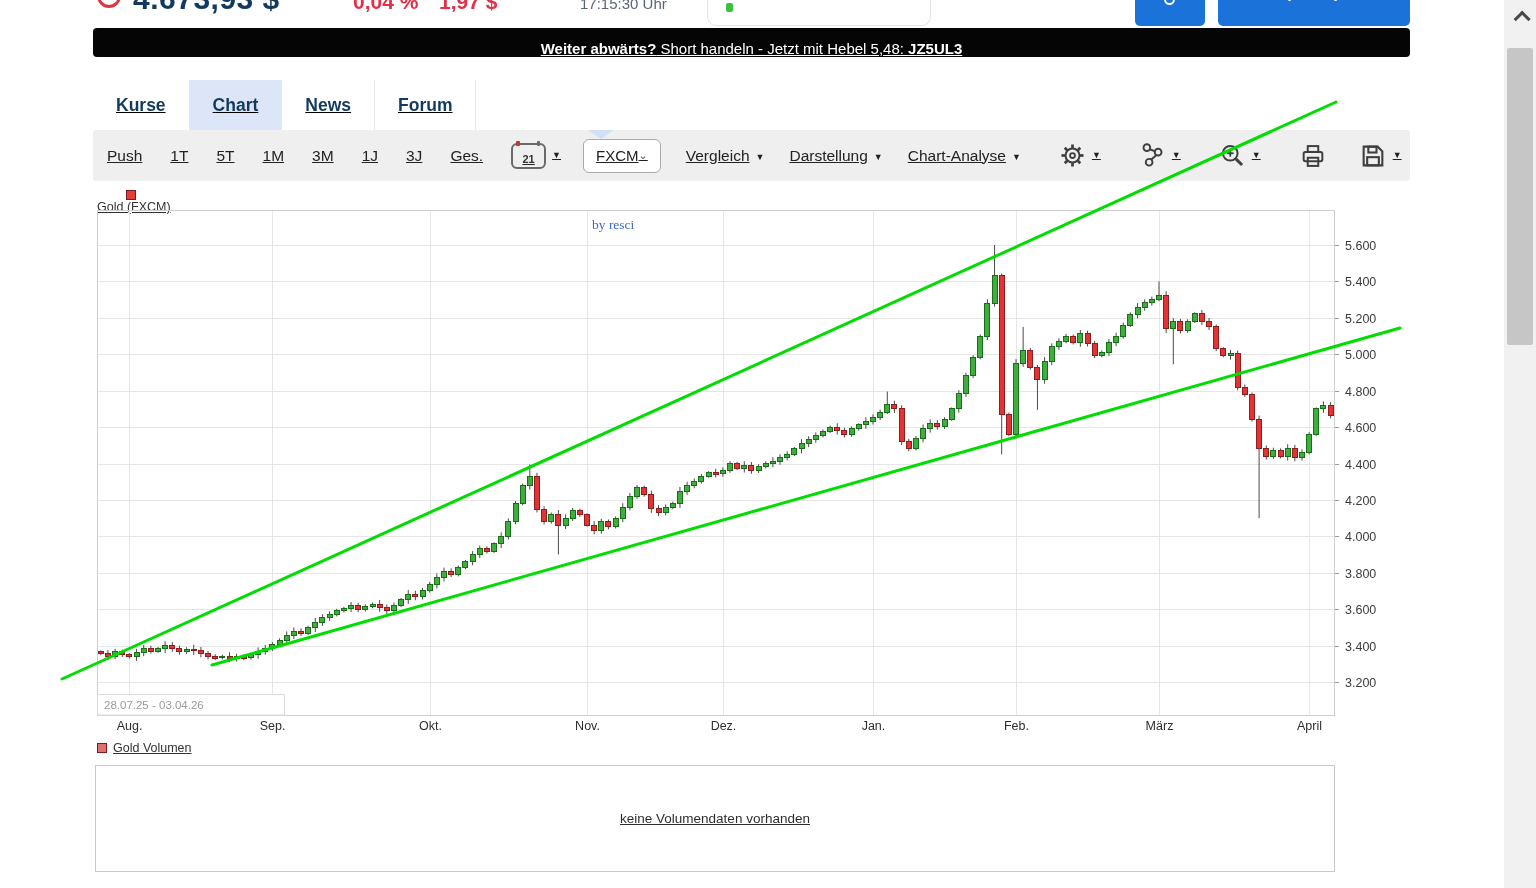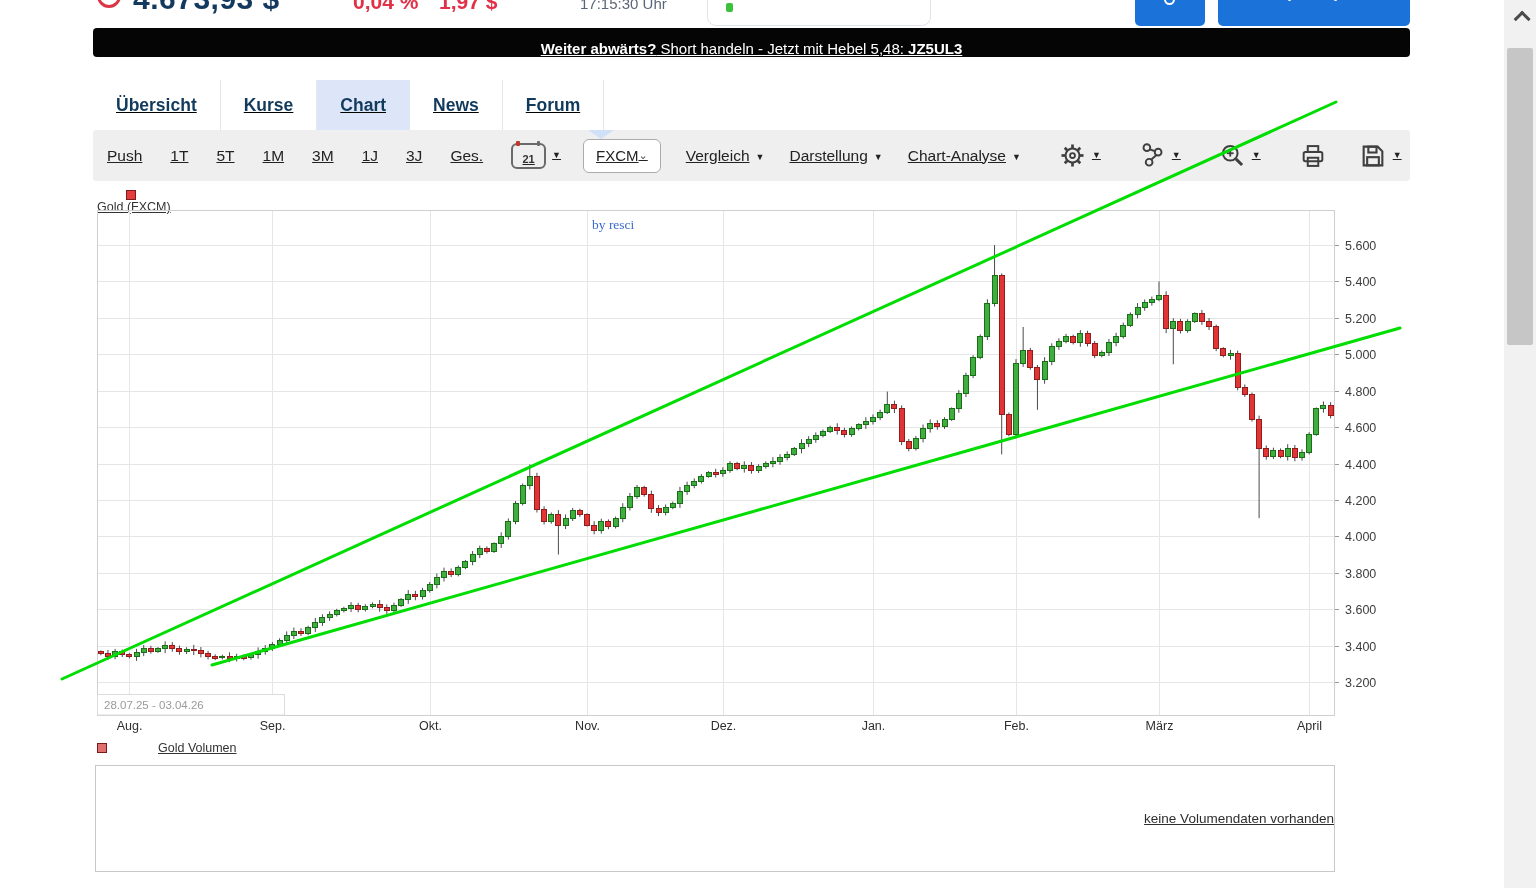--- a/index.html
+++ b/index.html
@@ -67,25 +67,25 @@
   .tool-ic { margin-left:38px; display:flex; align-items:center; cursor:pointer; }
   .tool-ic svg { display:block; }
   .notch { left:588px; top:130px; width:0; height:0;
            border-left:13px solid transparent; border-right:13px solid transparent;
            border-top:9px solid #cfe0f7; }
 
   
   .legend { display:flex; align-items:center; font-size:12.5px; color:#333; }
   .legend .sq { width:10px; height:10px; margin-right:6px; }
   .legend1 { left:97px; top:190px;flex-direction:column; }
-  .legend2 { left:97px; top:741px;gap:45px; }
+  .legend2 { left:97px; top:741px; }
   .sq-gold { background:#e43b3b; border:1.5px solid #7c1a1a; }
   .sq-vol  { background:#e07070; border:1.5px solid #7c1a1a; }
   .volbox { left:95px; top:765px; width:1240px; height:107px; background:#fff;
-            border:1px solid #c9c9c9; display:flex; align-items:center; justify-content:flex-end;
+            border:1px solid #c9c9c9; display:flex; align-items:center; justify-content:center;
             font-size:13.5px; color:#2e2e2e; }
 
   
   #chart-svg { position:absolute; left:0; top:0; width:1504px; height:888px;
                pointer-events:none; z-index:5; }
 
   
   .scrollbar { left:1504px; top:0; width:32px; height:888px; background:#f1f1f1; }
   .sb-up { position:absolute; left:0; top:0; width:32px; height:34px; display:flex;
            align-items:center; justify-content:center; cursor:pointer; }
@@ -113,21 +113,20 @@
     <div class="frag" style="left:70px;"></div>
     <div class="frag" style="left:116px;"></div>
   </div>
 </div>
 
 <div class="abs banner">
   <span><b>Weiter abwärts?</b><span> Short handeln - Jetzt mit Hebel 5,48: </span><b>JZ5UL3</b></span>
 </div>
 
 <div class="abs tabs">
-  <div class="tab">Übersicht</div>
   <div class="tab">Kurse</div>
   <div class="tab active">Chart</div>
   <div class="tab">News</div>
   <div class="tab">Forum</div>
 </div>
 
 <div class="abs toolbar">
   <span class="range">Push</span>
   <span class="range">1T</span>
   <span class="range">5T</span>

